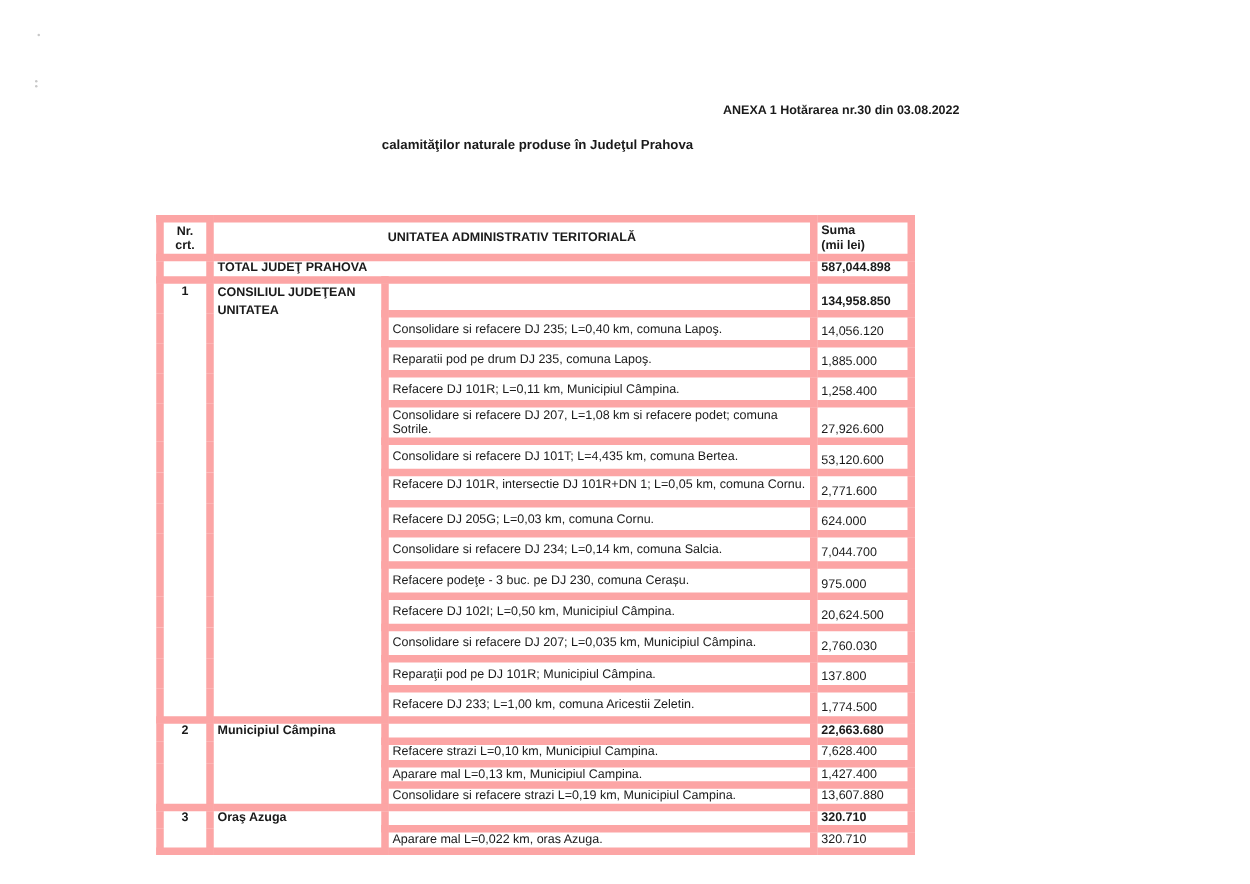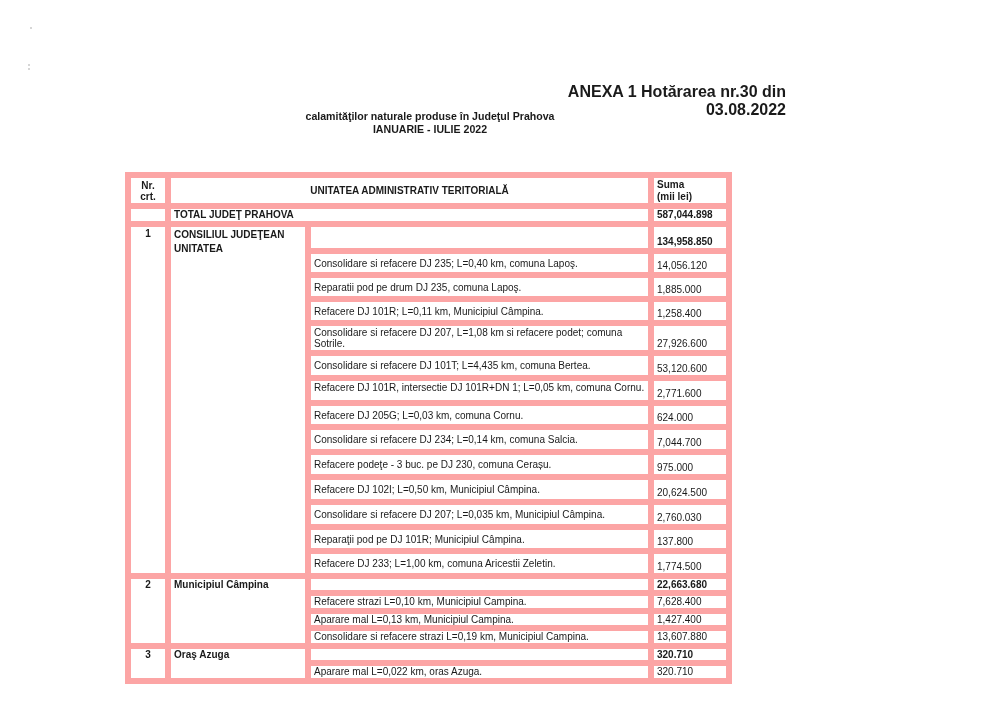--- a/index.html
+++ b/index.html
@@ -2,22 +2,22 @@
 <html><head>
 <meta charset="utf-8">
 <style>
   html, body { margin: 0; padding: 0; }
   body {
     width: 1000px; height: 707px; background: #ffffff; position: relative; overflow: hidden;
     font-family: "Liberation Sans", sans-serif; color: #1a1a1a;
   }
   .speck { position: absolute; width: 2px; height: 2px; background: #c8c8c8; border-radius: 1px; }
   .annex {
-    position: absolute; left: 560px; top: 83px; width: 226px; text-align: right;
-    font-weight: bold; font-size: 16px; letter-spacing: 0;
+    position: absolute; left: 560px; top: 83px; width: 226px; text-align: center;
+    font-weight: bold; font-size: 10px; letter-spacing: 0;
   }
   .title-block {
     position: absolute; left: 180px; top: 110px; width: 500px; text-align: center;
     font-weight: bold; font-size: 10.6px; line-height: 12.6px;
   }
   table.grid {
     position: absolute; left: 125px; top: 172px;
     border-collapse: collapse; table-layout: fixed;
     font-size: 10px;
   }
@@ -38,21 +38,20 @@
 <body>
 
 <div class="speck" style="left:30px;top:27px;"></div>
 <div class="speck" style="left:28px;top:64px;"></div>
 <div class="speck" style="left:28px;top:68px;"></div>
 
 <div class="annex">ANEXA 1 Hotărarea nr.30 din 03.08.2022</div>
 
 <div class="title-block">
   <div>calamităţilor naturale produse în Judeţul Prahova</div>
-  <div>IANUARIE - IULIE 2022</div>
 </div>
 
 <table class="grid">
   <colgroup>
     <col style="width:34px">
       <col style="width:134px">
       <col style="width:343px">
       <col style="width:72px">
   </colgroup>
   <tbody>

